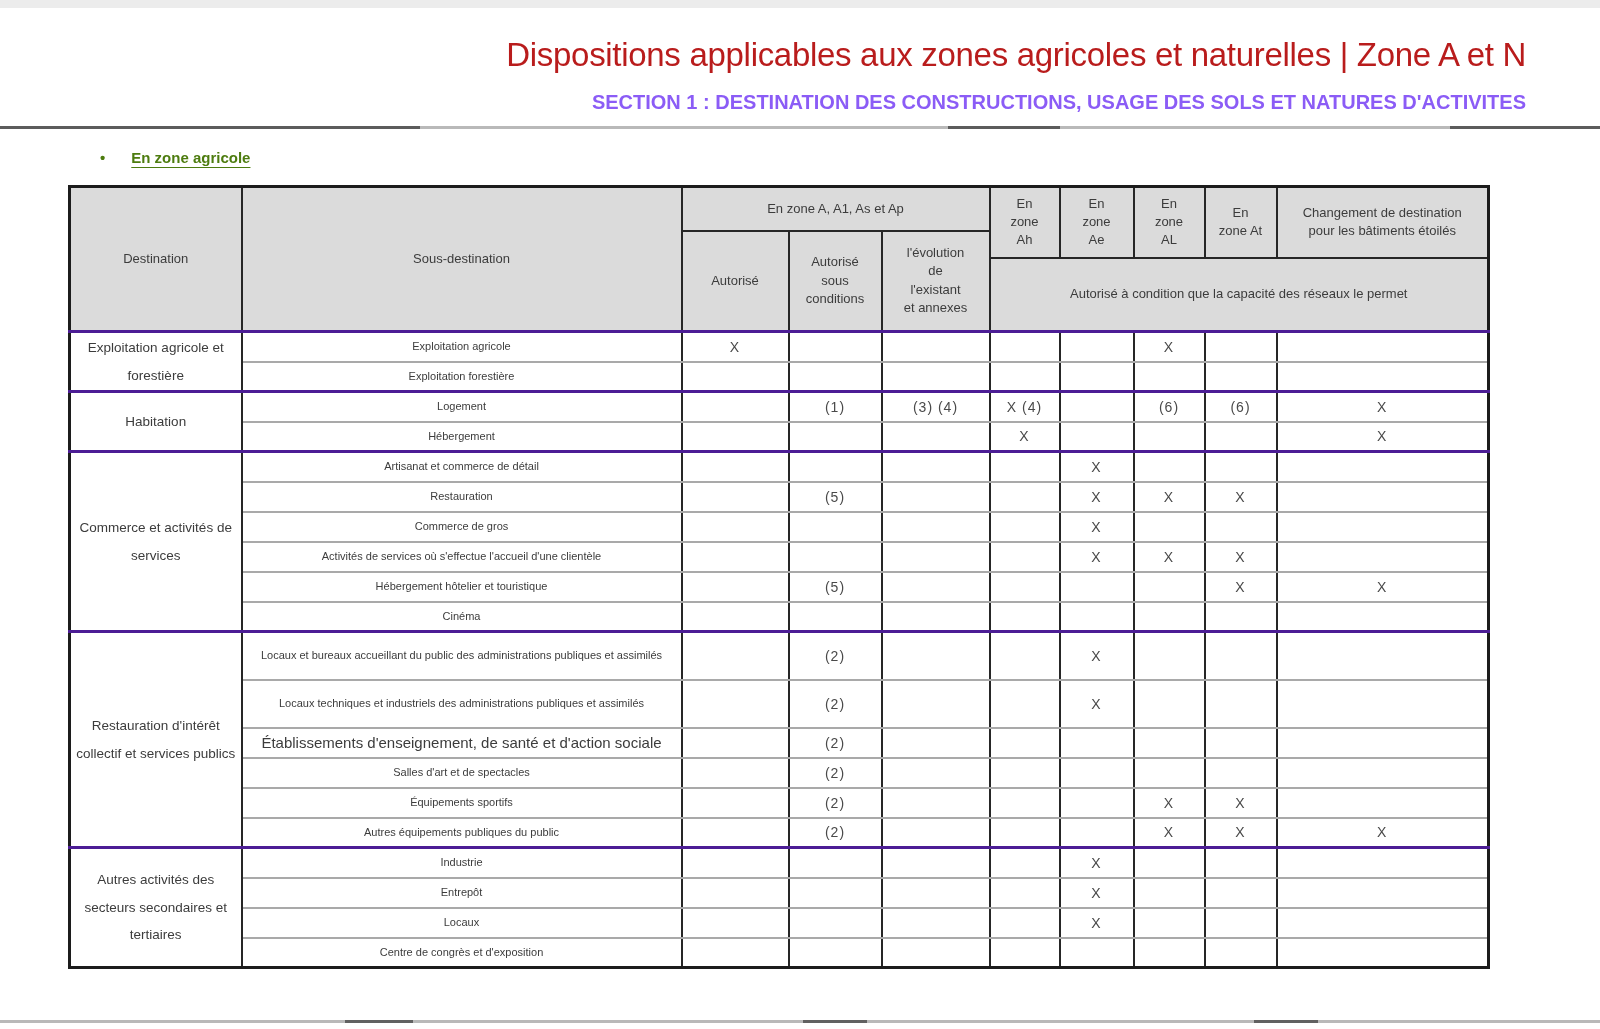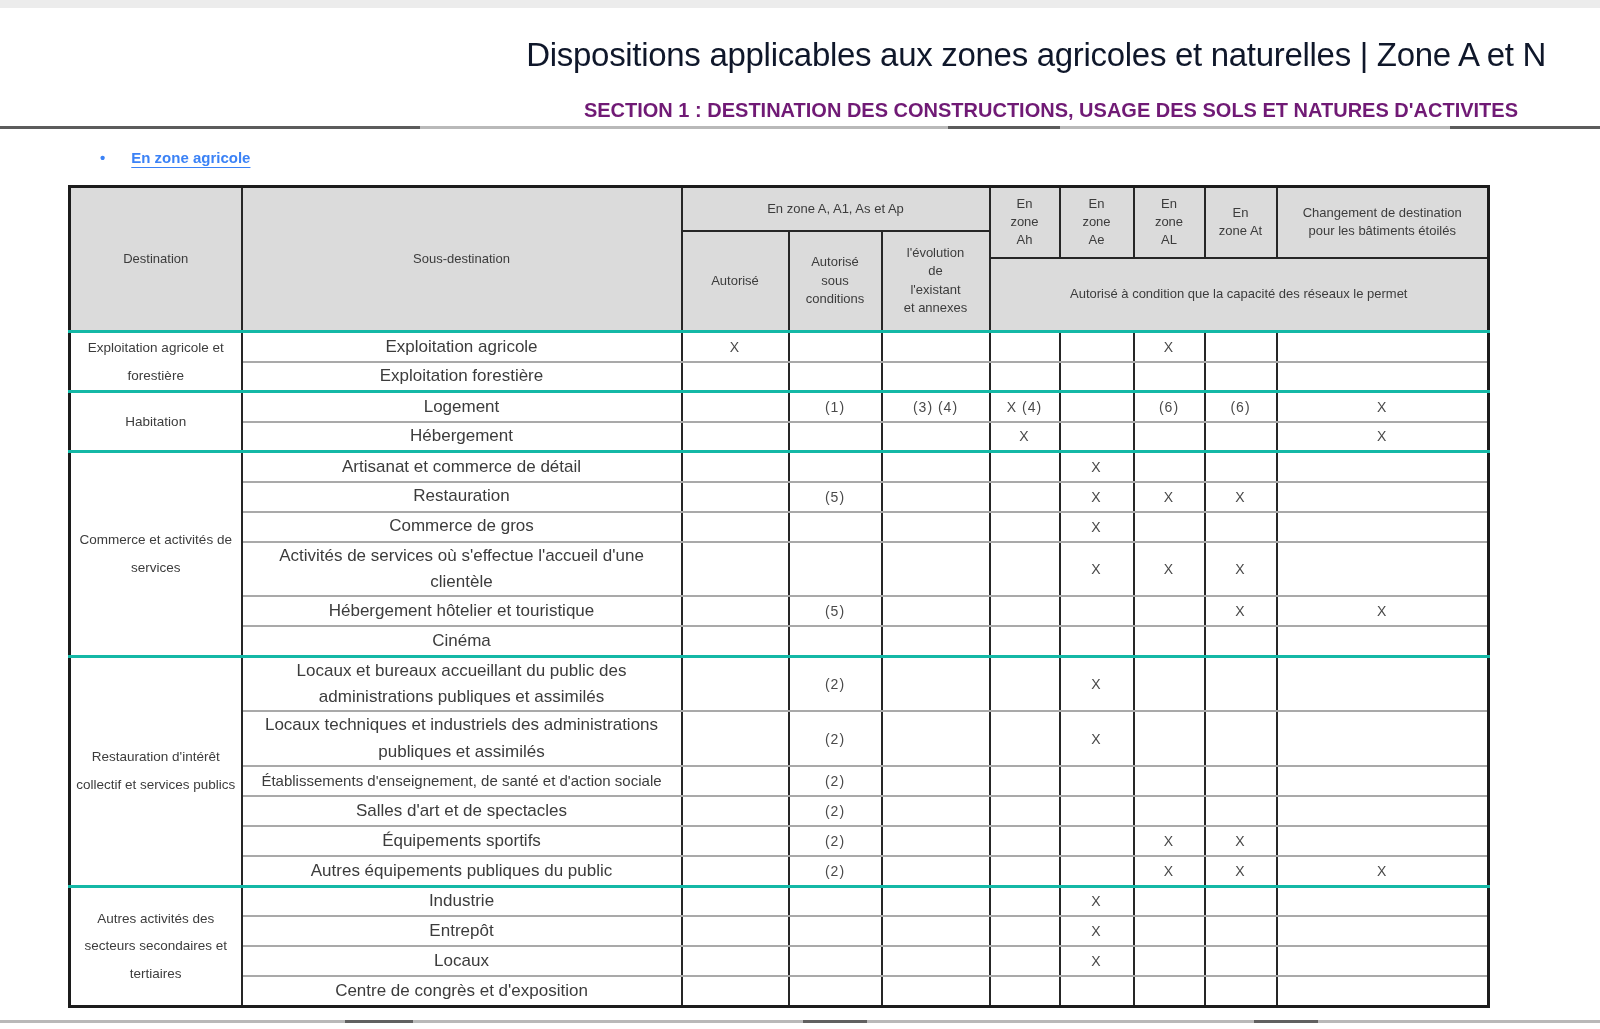--- a/index.html
+++ b/index.html
@@ -9,40 +9,40 @@
     font-family: "Liberation Sans", sans-serif;
     color: #3c3c3c;
     overflow: hidden;
     position: relative;
   }
   .top-strip {
     position: absolute; top: 0; left: 0; width: 1600px; height: 8px;
     background: #ececec;
   }
   .doc-title {
-    position: absolute; top: 36px; right: 54px; margin: 0;
+    position: absolute; top: 36px; right: 74px; margin: 0;
     font-size: 33px; font-weight: 400; letter-spacing: -0.3px;
-    color: #0f172a; white-space: nowrap;
+    color: #b91c1c; white-space: nowrap;
   }
   .doc-subtitle {
-    position: absolute; top: 87px; right: 70px; margin: 12px;
-    font-size: 20px; font-weight: 700; color: #701a75; white-space: nowrap;
+    position: absolute; top: 87px; right: 70px; margin: 4px;
+    font-size: 20px; font-weight: 700; color: #8b5cf6; white-space: nowrap;
   }
   .header-divider {
     position: absolute; top: 126px; left: 0; width: 1600px; height: 3px;
     background: #b9b9b9;
   }
   .header-divider .seg { position: absolute; top: 0; height: 3px; background: #5c5c5c; }
   .seg.s1 { left: 0; width: 420px; }
   .seg.s2 { left: 948px; width: 112px; }
   .seg.s3 { left: 1450px; width: 150px; }
 
   .bullet-row {
     position: absolute; top: 149px; left: 100px;
-    font-size: 15px; font-weight: 700; color: #3b82f6;
+    font-size: 15px; font-weight: 700; color: #4d7c0f;
   }
   .bullet-dot { display: inline-block; margin-right: 26px; font-size: 15px; }
   .bullet-text { text-decoration: underline; text-underline-offset: 4px; }
 
   table.zoning {
     position: absolute; top: 185px; left: 68px;
     width: 1419px;
     border-collapse: collapse; table-layout: fixed;
     border: 3px solid #1c1c1c;
   }
@@ -58,23 +58,23 @@
   tr.hr2 { height: 27px; }
   tr.hr3 { height: 74px; }
   tbody tr { height: 30px; }
   tbody tr.tall { height: 48px; }
   tbody td {
     border-left: 2px solid #262626; border-right: 2px solid #262626;
     border-top: 2px solid #a9a9a9; border-bottom: 2px solid #a9a9a9;
     text-align: center; vertical-align: middle; padding: 0 4px;
     font-size: 13px; color: #3c3c3c;
   }
-  tbody tr.group-first td { border-top: 3px solid #14b8a6; }
+  tbody tr.group-first td { border-top: 3px solid #4c1d95; }
   td.dest-cell { font-size: 13.5px; line-height: 2.05; }
-  td.sous-cell { font-size: 17px; line-height: 1.55; }
+  td.sous-cell { font-size: 11px; line-height: 1.55; }
   td.sous-cell.small { font-size: 15px; }
   td.mark-cell { font-size: 14px; color: #4a4a4a; letter-spacing: 1px; }
 
   .bottom-edge {
     position: absolute; top: 1020px; left: 0; width: 1600px; height: 3px;
     background: #b9b9b9;
   }
   .bottom-edge .seg { position: absolute; top: 0; height: 3px; background: #616161; }
   .bottom-edge .b1 { left: 345px; width: 68px; }
   .bottom-edge .b2 { left: 803px; width: 64px; }

